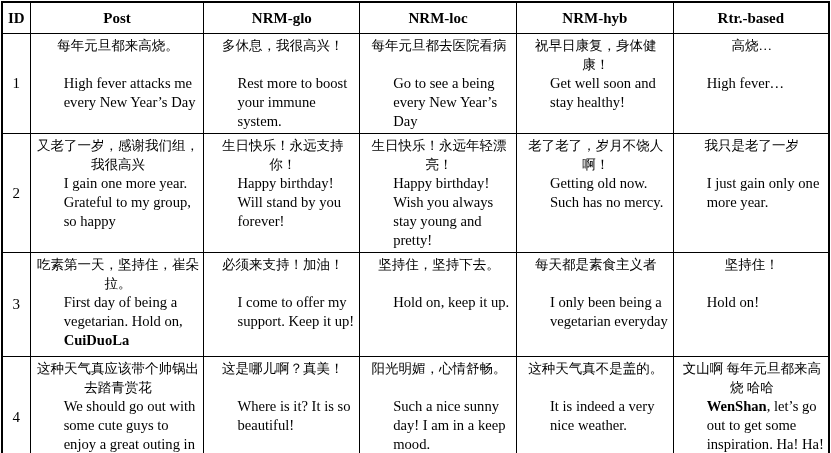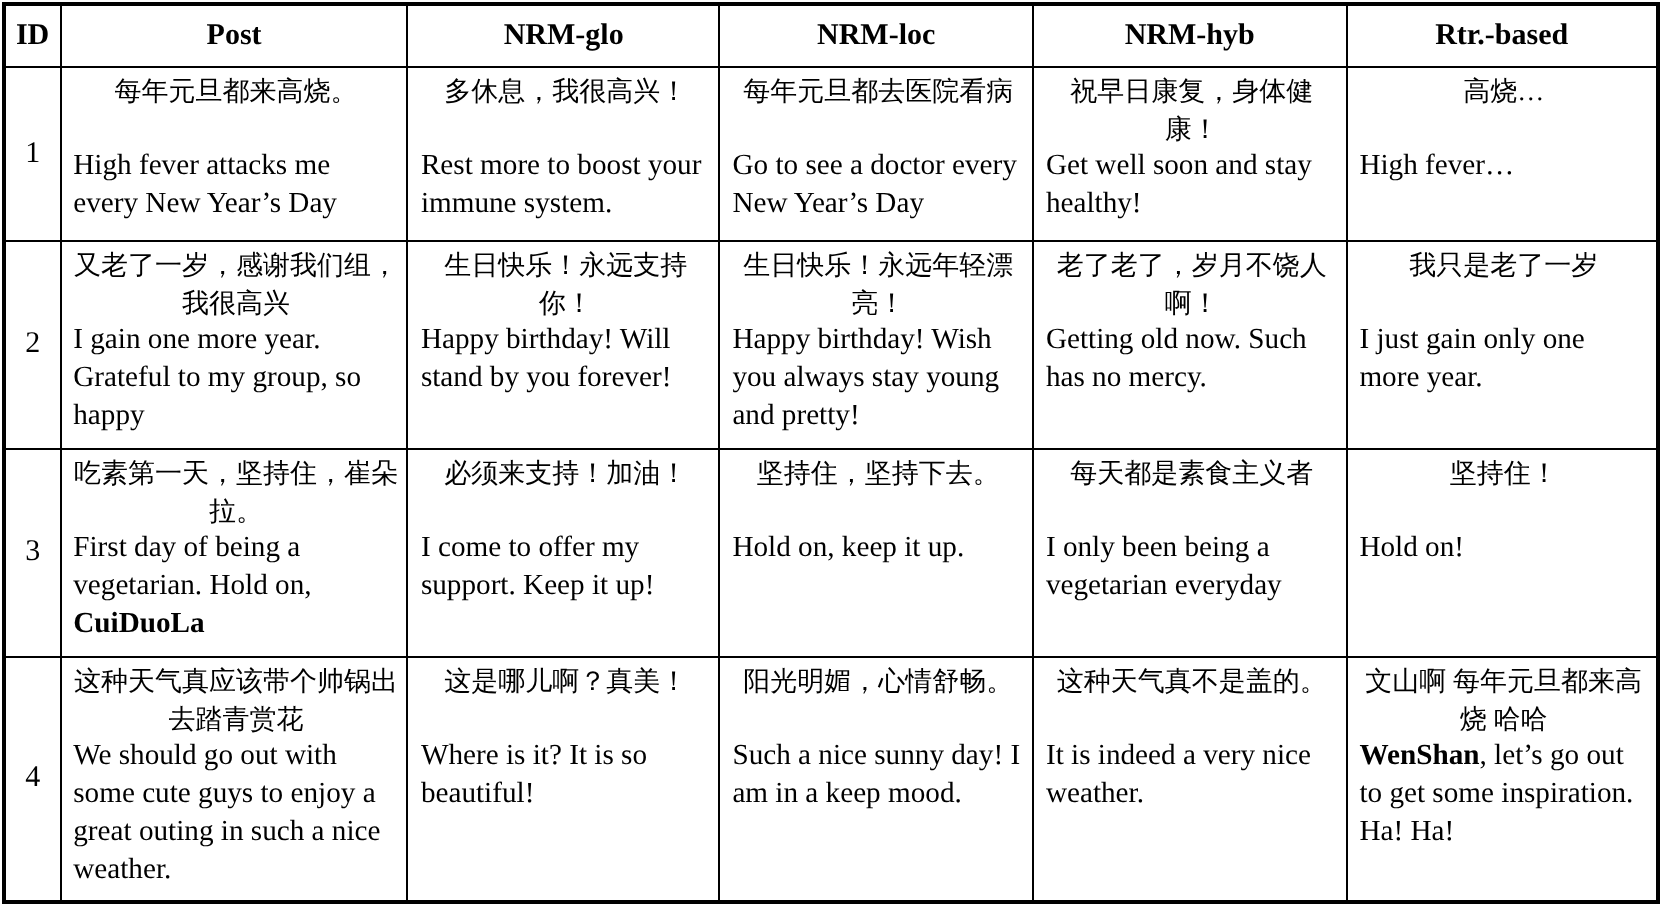--- a/index.html
+++ b/index.html
@@ -42,20 +42,21 @@
   }
   .zh {
     font-size: 13.5px;
     line-height: 19px;
     min-height: 38px; 
     text-align: center;
   }
   .en {
     font-size: 14.6px;
     line-height: 19px;
+    margin-left: 27px;
   }
   tr.r1 { height: 87px; }
   tr.r2 { height: 104px; }
   tr.r3 { height: 104px; }
   tr.r4 { height: 122px; }
 </style>
 </head>
 <body>
 
 <table class="cmp">
@@ -82,21 +83,21 @@
     <td>
       <div class="zh">每年元旦都来高烧。</div>
       <div class="en">High fever attacks me every New Year’s Day</div>
     </td>
     <td>
       <div class="zh">多休息，我很高兴！</div>
       <div class="en">Rest more to boost your immune system.</div>
     </td>
     <td>
       <div class="zh">每年元旦都去医院看病</div>
-      <div class="en">Go to see a doctor every New Year’s Day</div>
+      <div class="en">Go to see a being every New Year’s Day</div>
     </td>
     <td>
       <div class="zh">祝早日康复，身体健康！</div>
       <div class="en">Get well soon and stay healthy!</div>
     </td>
     <td>
       <div class="zh">高烧…</div>
       <div class="en">High fever…</div>
     </td>
   </tr>

